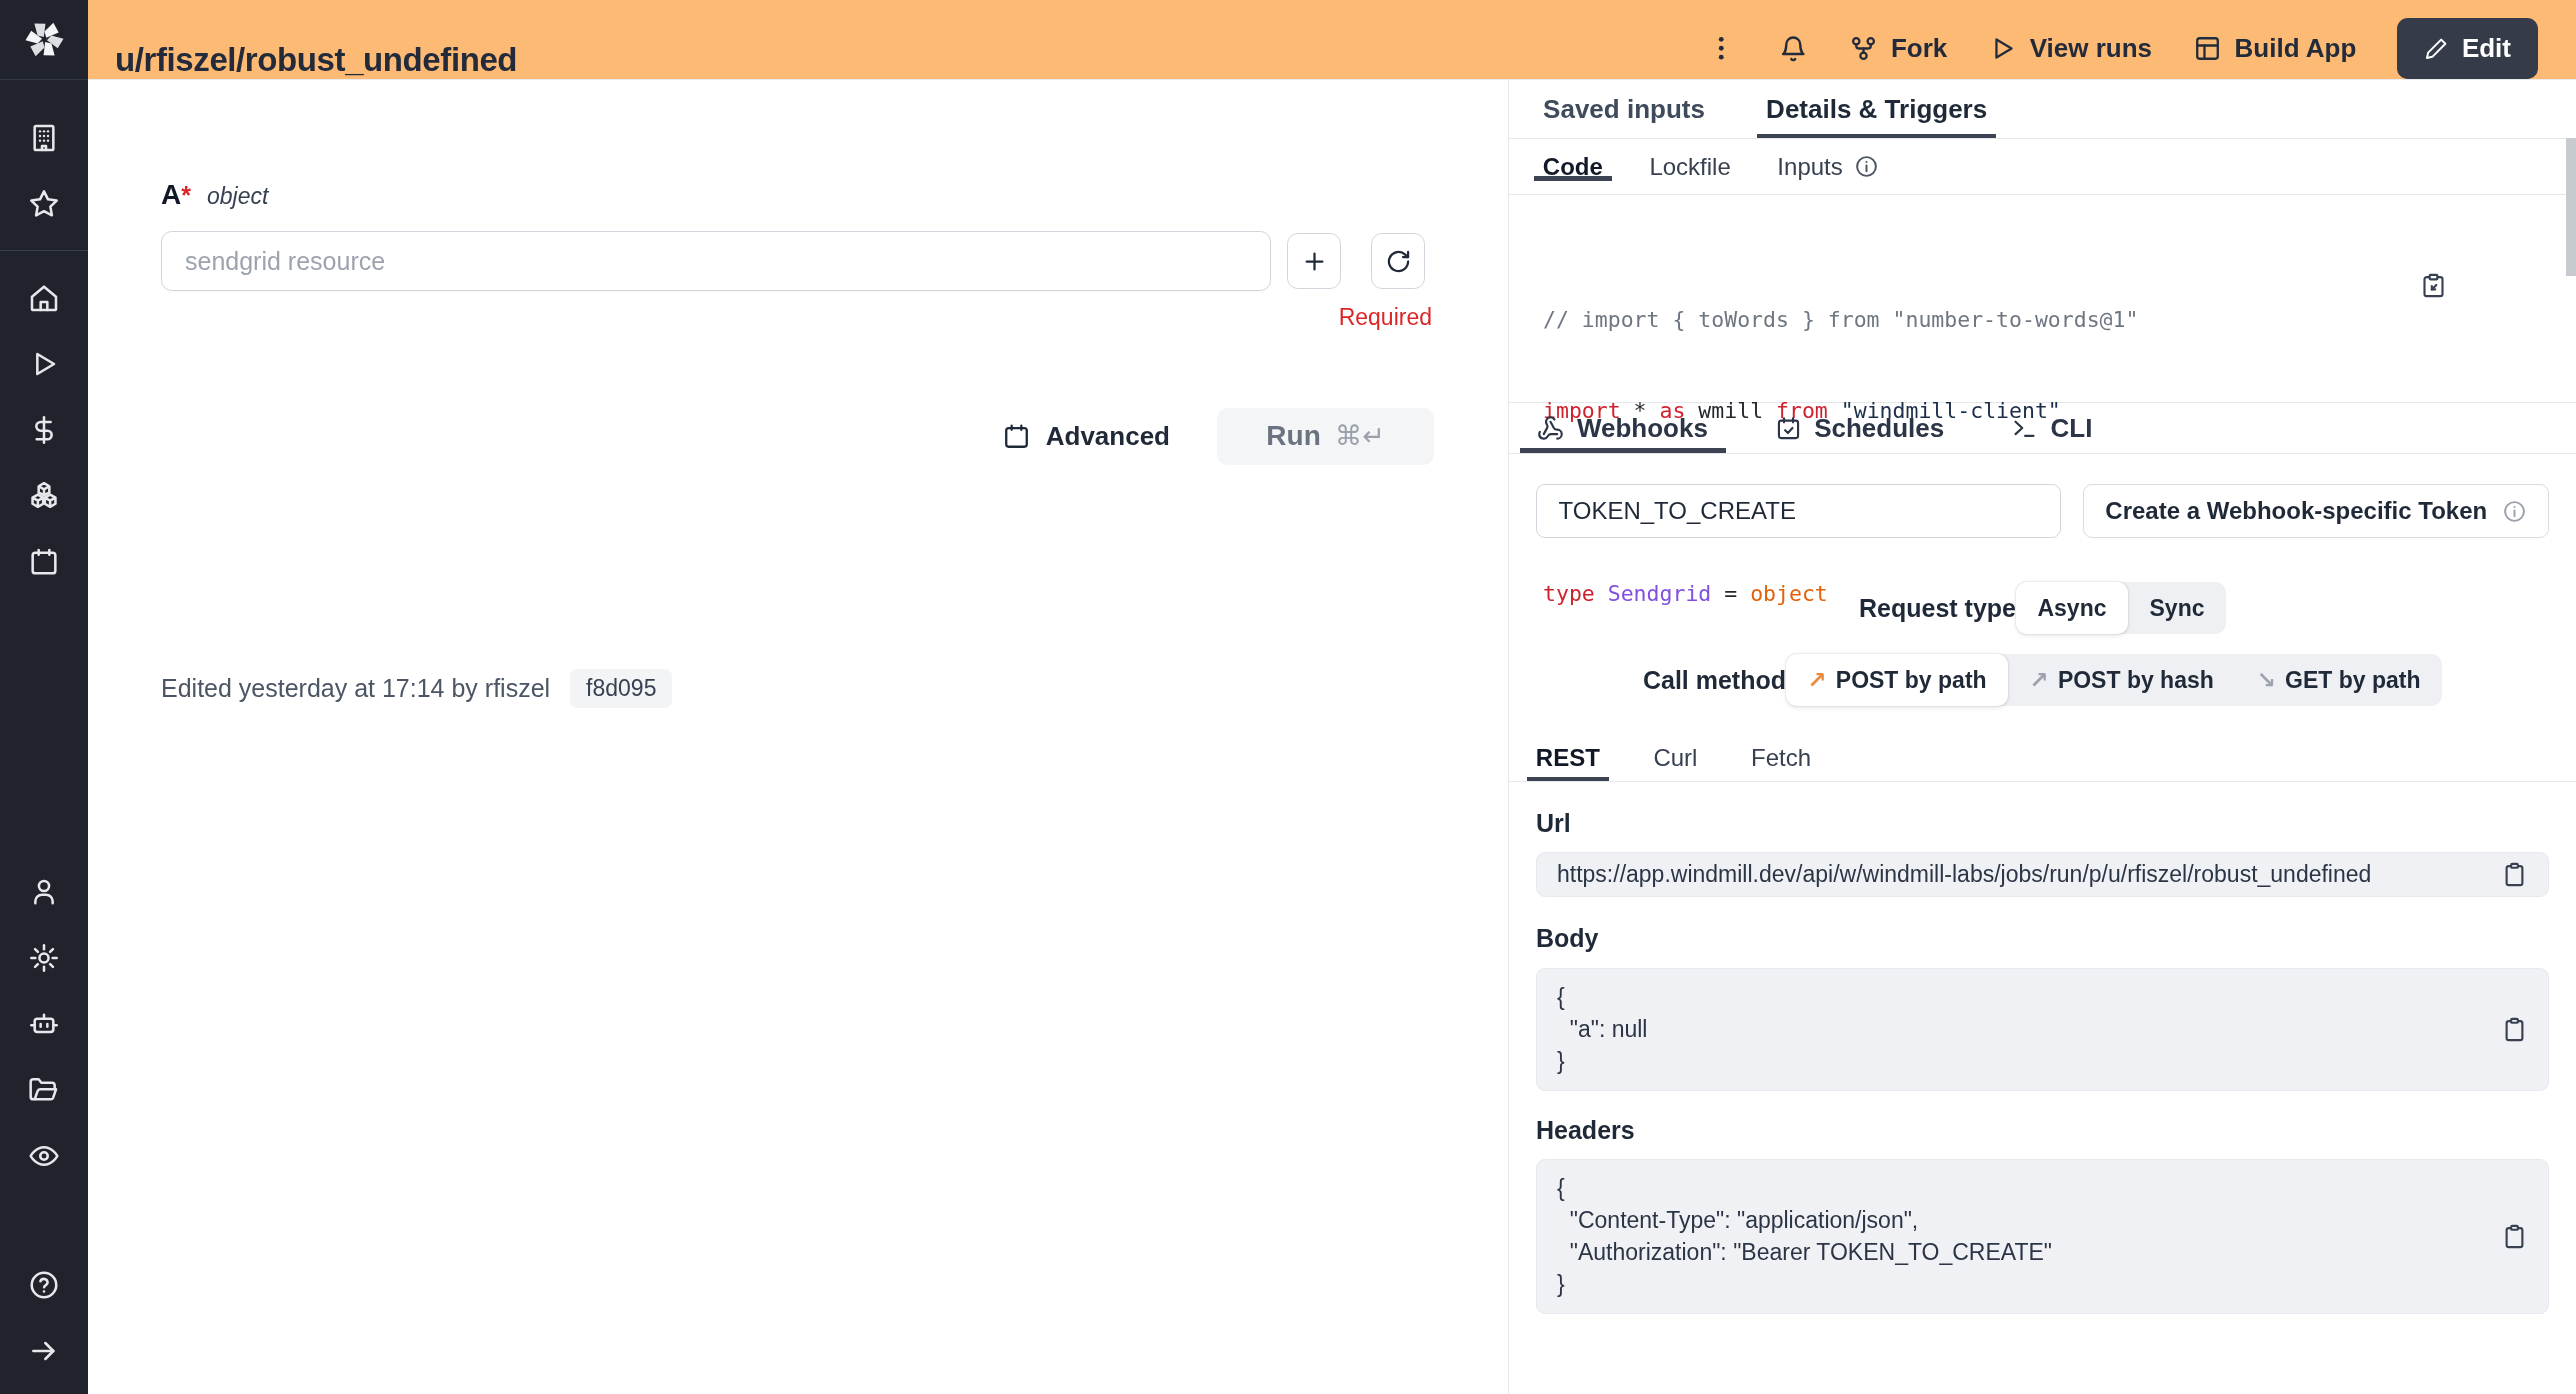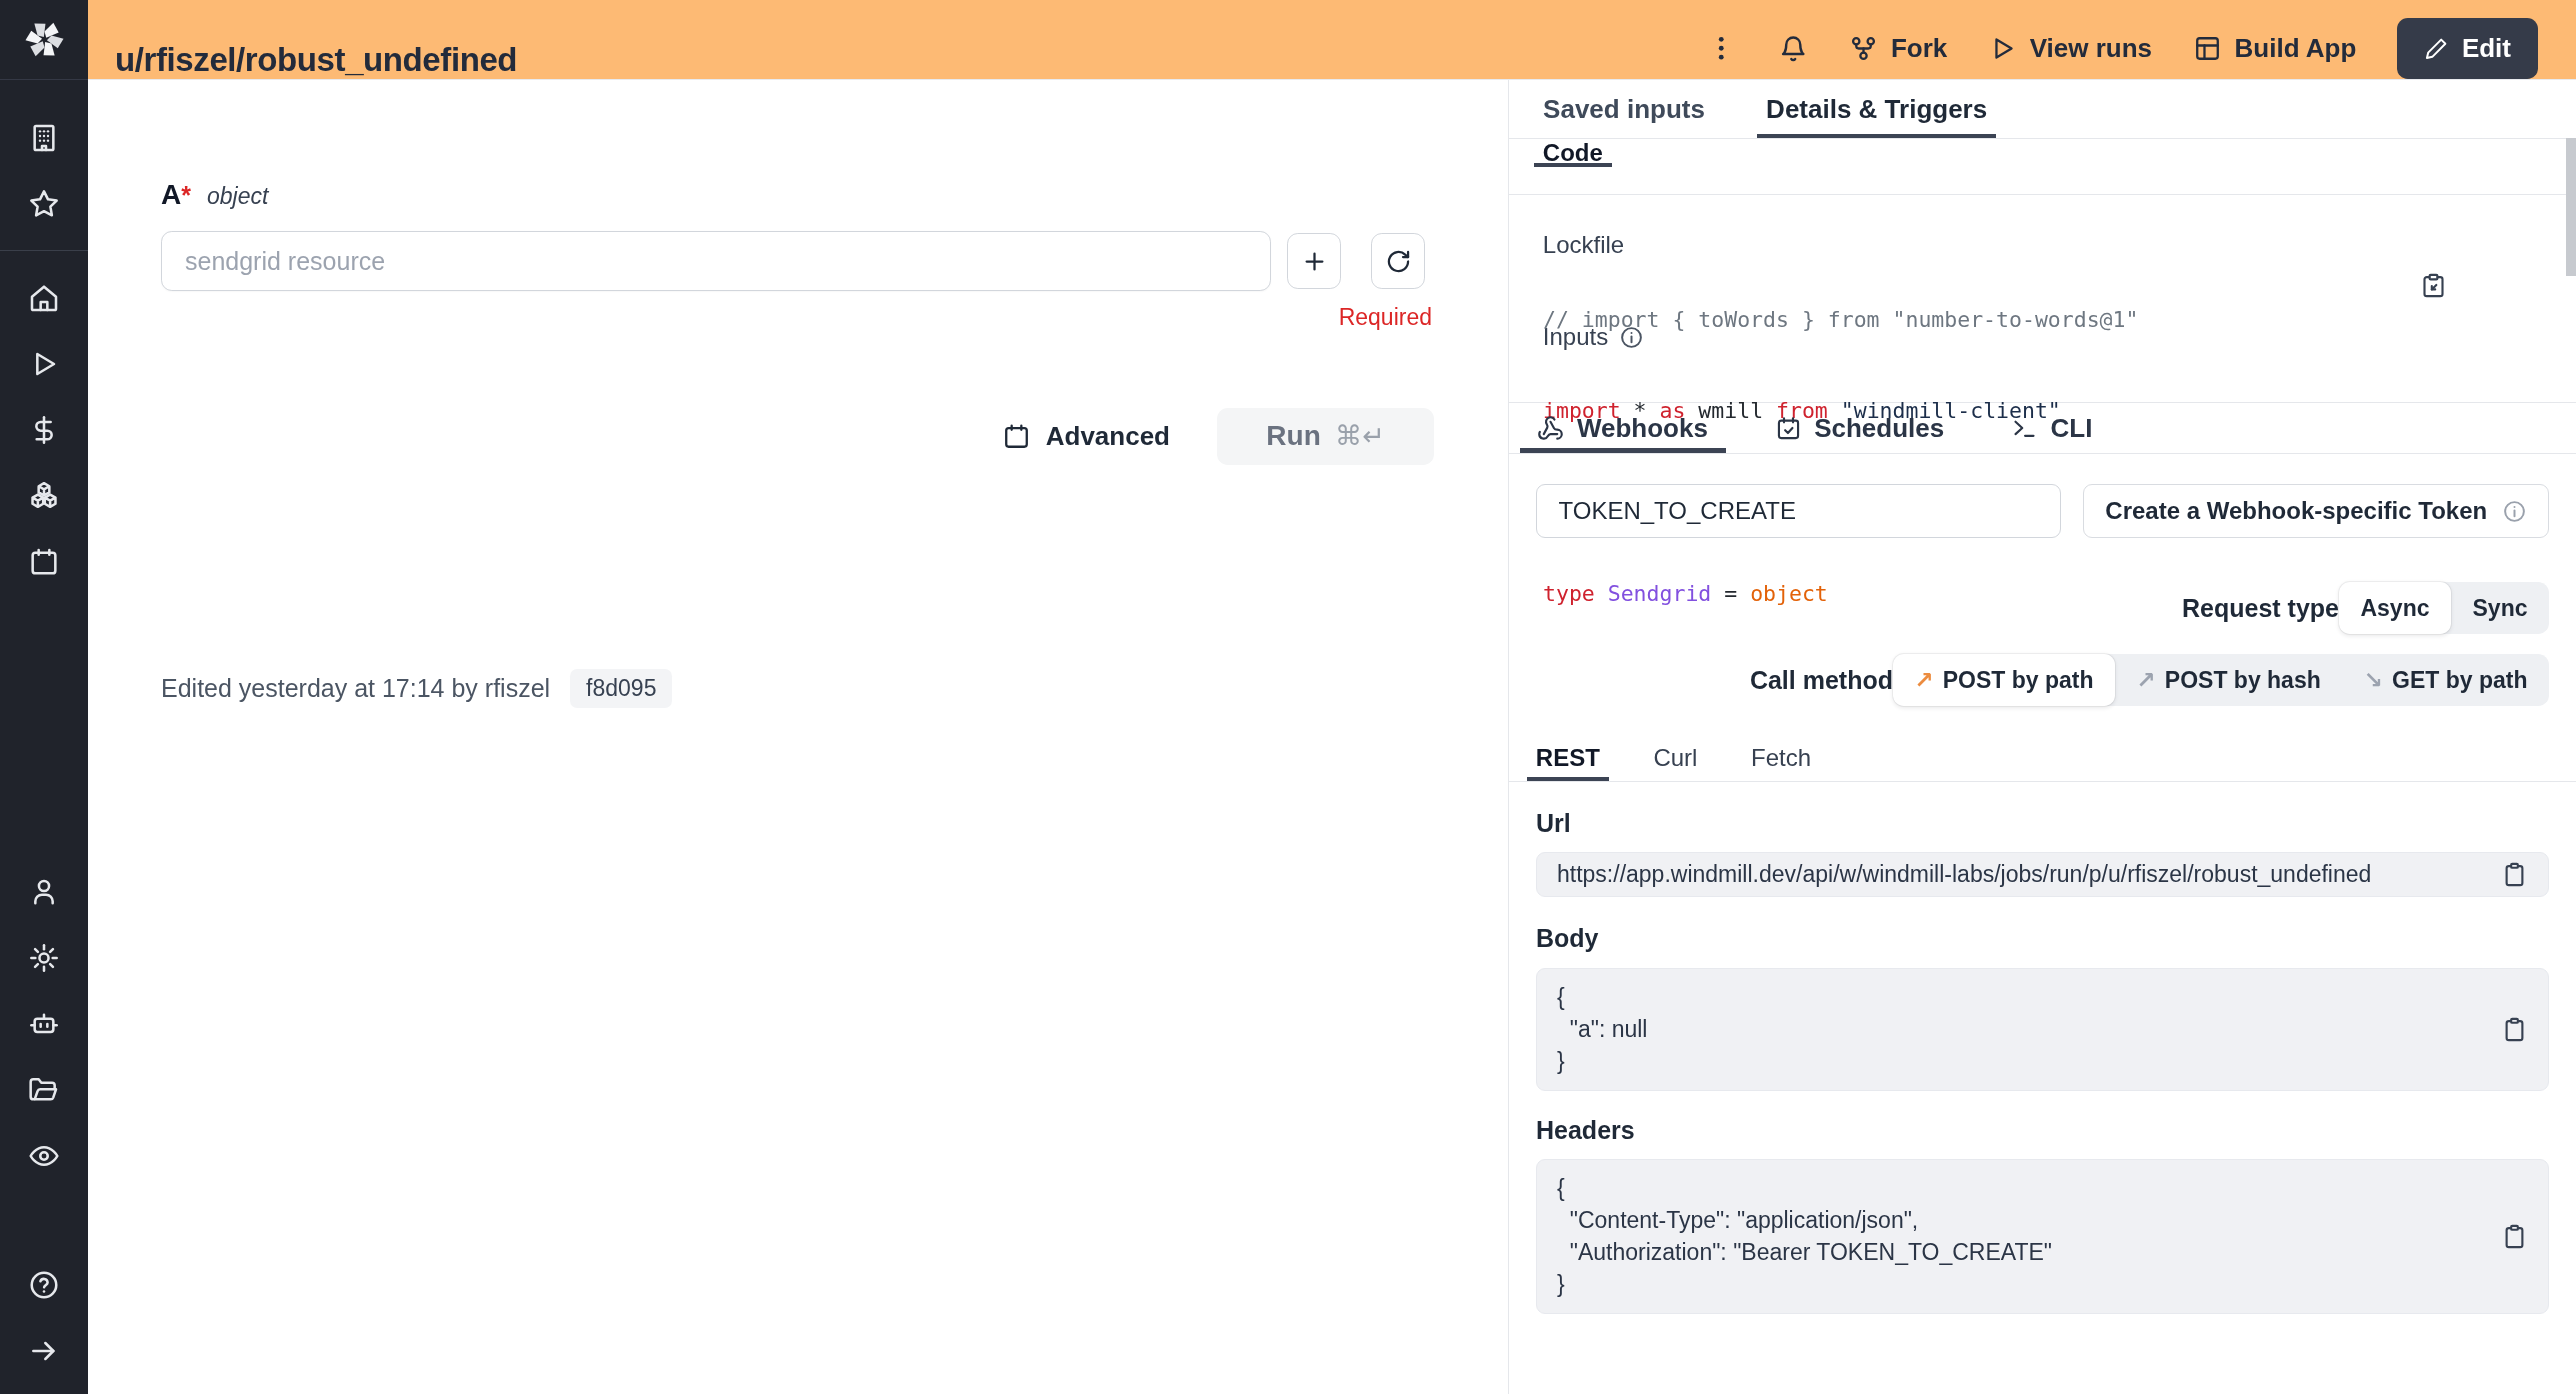--- a/index.html
+++ b/index.html
@@ -92,22 +92,22 @@
   .scroll-thumb { position:absolute; right: 0; top: 58px; width: 10px; height: 138px;
     background:#c7cacf; border-radius: 0; z-index: 5; cursor: grab; }
 
   .tabs-row { height: 59px; border-bottom: 0.9px solid #e5e7eb; display:flex; align-items:stretch;
     padding-left: 30.5px; gap: 54px; }
   .tab { display:flex; align-items:center; font-size: 26px; font-weight: 600; color:#3f4a5a;
     position:relative; cursor:pointer; padding: 0 3.6px; }
   .tab.active { color:#1f2937; }
   .tab.active::after { content:""; position:absolute; left:-5.4px; right:-5.4px; bottom:0; height:4.5px; background:#3c4454; }
 
-  .subtabs-row { height: 56px; border-bottom: 0.9px solid #e5e7eb; display:flex; align-items:flex-start;
-    padding-left: 32px; gap: 64px; flex-direction: column; }
+  .subtabs-row { height: 56px; border-bottom: 0.9px solid #e5e7eb; display:flex; align-items:center;
+    padding-left: 32px; gap: 43px; }
   .subtab { display:flex; align-items:center; gap:10.8px; font-size: 24px; font-weight: 500; color:#374151;
     position:relative; cursor:pointer; padding: 0 1.8px; }
   .subtab.active { color:#111827; font-weight:600; }
   .subtab.active::after { content:""; position:absolute; left:-7.2px; right:-7.2px; bottom:0; height:4.5px; background:#3c4454; }
   .subtab svg { width:25px; height:25px; stroke:#4b5563; stroke-width:1.9; fill:none;
     stroke-linecap:round; stroke-linejoin:round; }
 
   .code-block { height: 207px; position:relative; padding: 18px 81px 0 34px;
     font-family: "DejaVu Sans Mono", "Liberation Mono", monospace; font-size: 21.5px; line-height: 30.5px;
     color:#24292f; white-space: pre; }
@@ -131,21 +131,21 @@
 
   .token-row { display:flex; align-items:center; gap: 21.5px; margin: 30px 27px 0 27px; }
   .token-input { flex:1; height: 54px; border:0.9px solid #d2d6dc; border-radius: 9px; padding: 0 21.5px;
     font-size: 24px; font-family: inherit; color:#1f2937; outline:none; min-width:0; }
   .create-token-btn { flex:none; display:flex; align-items:center; gap: 14.3px; border:0.9px solid #d9dce1;
     background:#fff; border-radius: 9px; height: 54px; padding: 0 21.5px; font-size: 24px; font-weight:700;
     color:#1f2937; font-family:inherit; cursor:pointer; }
   .info-icon svg { width: 25px; height: 25px; stroke:#9aa1ac; stroke-width:1.9; fill:none;
     stroke-linecap:round; stroke-linejoin:round; }
 
-  .config-row { display:flex; align-items:center; justify-content:flex-end; padding: 0 27px; }
+  .config-row { display:flex; align-items:center; justify-content:center; padding: 0 27px; }
   .config-row.r1 { margin-top: 44px; }
   .config-row.r2 { margin-top: 20px; }
   .config-row.r3 { margin-top: 16px; }
   .config-label { font-size: 25px; font-weight: 700; color:#1f2937; }
   .seg { display:flex; background:#eef0f3; border-radius: 10.8px; }
   .seg-opt { display:flex; align-items:center; gap: 9px; padding: 0 21.5px; height: 52px;
     font-size: 23px; font-weight: 700; color:#1f2937; border-radius: 10.8px; cursor:pointer; white-space:nowrap; }
   .seg-opt.selected { background:#fff; box-shadow: 0 0 0 0.9px rgba(27,31,36,0.06), 0 1.8px 4.5px rgba(27,31,36,0.10); }
   .seg-arrow { font-size: 23px; font-weight: 700; color:#9ca3af; }
   .seg-arrow.orange { color:#ec8c3f; }

